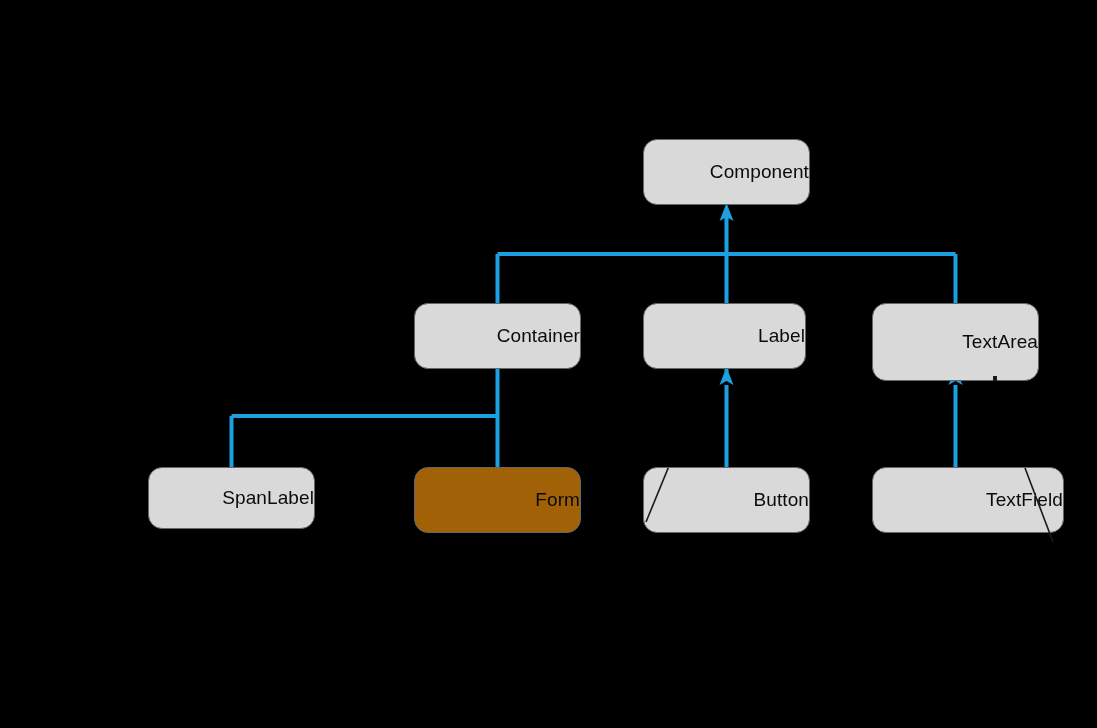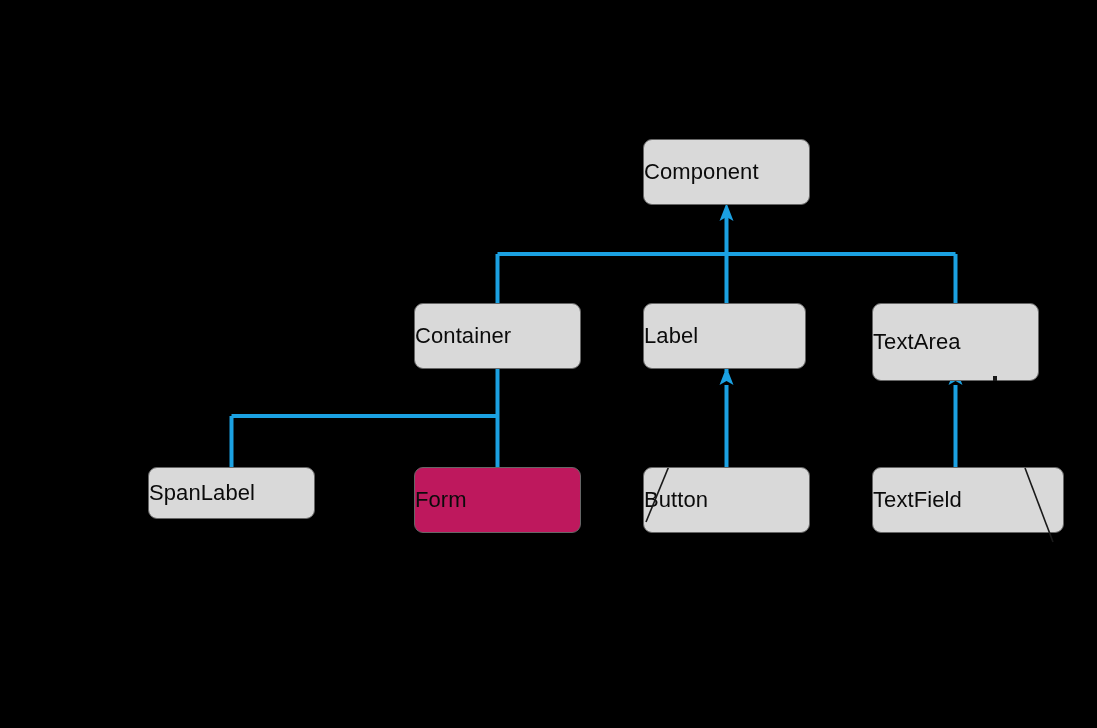--- a/index.html
+++ b/index.html
@@ -8,23 +8,23 @@
     position:relative;
     width:1097px;height:728px;
     background:#000000;
     overflow:hidden;
     font-family:"Liberation Sans","DejaVu Sans",sans-serif;
   }
   #edge-layer{position:absolute;left:0;top:0;width:1097px;height:728px;pointer-events:none;}
   .node{
     position:absolute;
     box-sizing:border-box;
-    display:flex;align-items:center;justify-content:flex-start;
-    border-radius:9px;
-    font-size:22px;
+    display:flex;align-items:center;justify-content:flex-end;
+    border-radius:14px;
+    font-size:19px;
     letter-spacing:.1px;
     color:#0b0b0b;
     white-space:nowrap;
     user-select:none;
   }
   .node-label{pointer-events:none;}
 </style>
 </head>
 <body>
 
@@ -74,25 +74,25 @@
 
   <div class="node" id="n-label" style="left:643px;top:303px;width:163px;height:66px;background:#d9d9d9;border:1px solid #666666;">
     <span class="node-label">Label</span>
   </div>
 
   <div class="node" id="n-textarea" style="left:872px;top:303px;width:167px;height:78px;background:#d9d9d9;border:1px solid #666666;overflow:visible;">
     <span class="node-label">TextArea</span>
     <span style="position:absolute;right:41px;bottom:-1px;width:4px;height:5px;background:#1a1a1a;"></span>
   </div>
 
-  <div class="node" id="n-spanlabel" style="left:148px;top:467px;width:167px;height:52px;background:#d9d9d9;border:1px solid #666666;">
+  <div class="node" id="n-spanlabel" style="left:148px;top:467px;width:167px;height:62px;background:#d9d9d9;border:1px solid #666666;">
     <span class="node-label">SpanLabel</span>
   </div>
 
-  <div class="node" id="n-form" style="left:414px;top:467px;width:167px;height:66px;background:#be185d;border:1px solid #666666;">
+  <div class="node" id="n-form" style="left:414px;top:467px;width:167px;height:66px;background:#a16207;border:1px solid #666666;">
     <span class="node-label">Form</span>
   </div>
 
   <div class="node" id="n-button" style="left:643px;top:467px;width:167px;height:66px;background:#d9d9d9;border:1px solid #666666;overflow:hidden;">
     <svg width="167" height="66" viewBox="0 0 167 66" style="position:absolute;left:0;top:0;pointer-events:none;" xmlns="http://www.w3.org/2000/svg">
       <line x1="2" y1="54" x2="25" y2="-2" stroke="#1a1a1a" stroke-width="1.6"></line>
     </svg>
     <span class="node-label">Button</span>
   </div>
 

